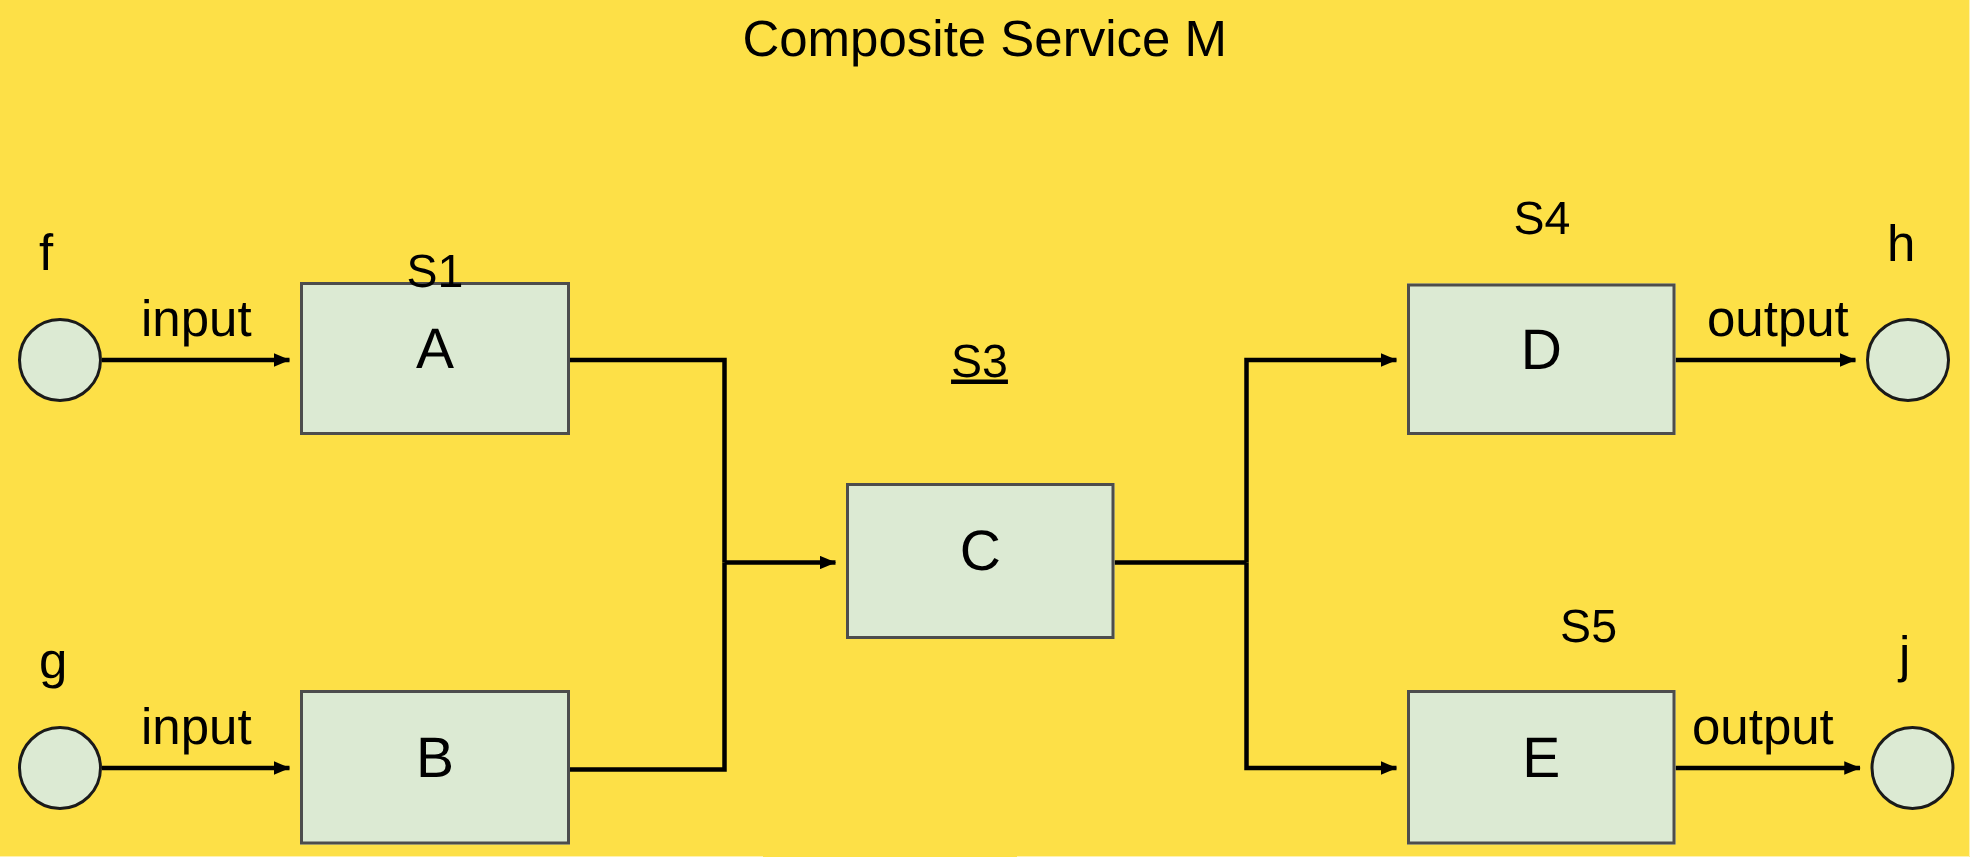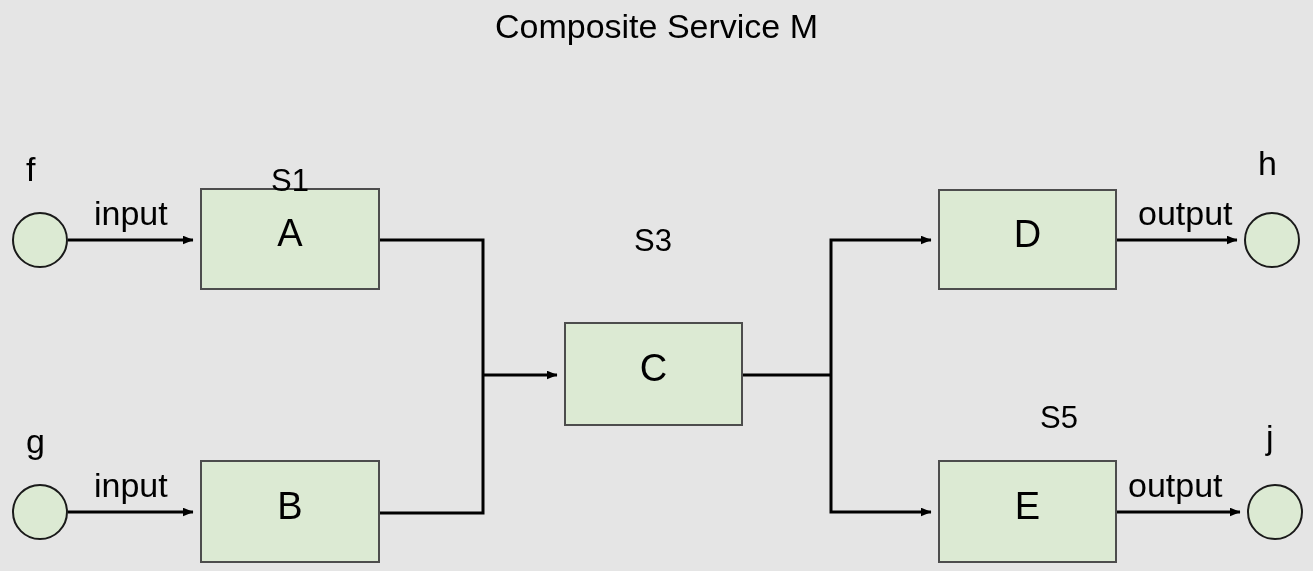--- a/index.html
+++ b/index.html
@@ -8,21 +8,21 @@
     padding: 0;
     background: #ffffff;
   }
   body {
     font-family: "Liberation Sans", sans-serif;
   }
   #canvas {
     position: relative;
     width: 1313px;
     height: 571px;
-    background: #e5e5e5;
+    background: #fde047;
     overflow: hidden;
   }
   #edge-layer {
     position: absolute;
     left: 0;
     top: 0;
     width: 1313px;
     height: 571px;
   }
   .diagram-title {
@@ -126,25 +126,26 @@
   </div>
   <div class="service-tag" style="left:240px; top:130px; width:100px;margin-top:35px;">S1</div>
 
   <div class="service-node" style="left:200px; top:460px; width:180px; height:103px;">
     <span class="service-letter">B</span>
   </div>
 
   <div class="service-node" style="left:564px; top:322px; width:179px; height:104px;">
     <span class="service-letter">C</span>
   </div>
-  <div class="service-tag" style="left:603px; top:225px; width:100px;">S3</div>
+  <div class="service-tag" style="left:603px; top:225px; width:100px;text-decoration:underline;">S3</div>
 
   <div class="service-node" style="left:938px; top:189px; width:179px; height:101px;">
     <span class="service-letter">D</span>
   </div>
+  <div class="service-tag" style="left:978px; top:130px; width:100px;">S4</div>
 
   <div class="service-node" style="left:938px; top:460px; width:179px; height:103px;">
     <span class="service-letter">E</span>
   </div>
   <div class="service-tag" style="left:978px; top:402px; width:100px;text-align:right;">S5</div>
 
   <div class="endpoint-node" style="left:12px; top:212px;"></div>
   <div class="endpoint-label" style="left:26px; top:152px;">f</div>
 
   <div class="endpoint-node" style="left:12px; top:484px;"></div>

